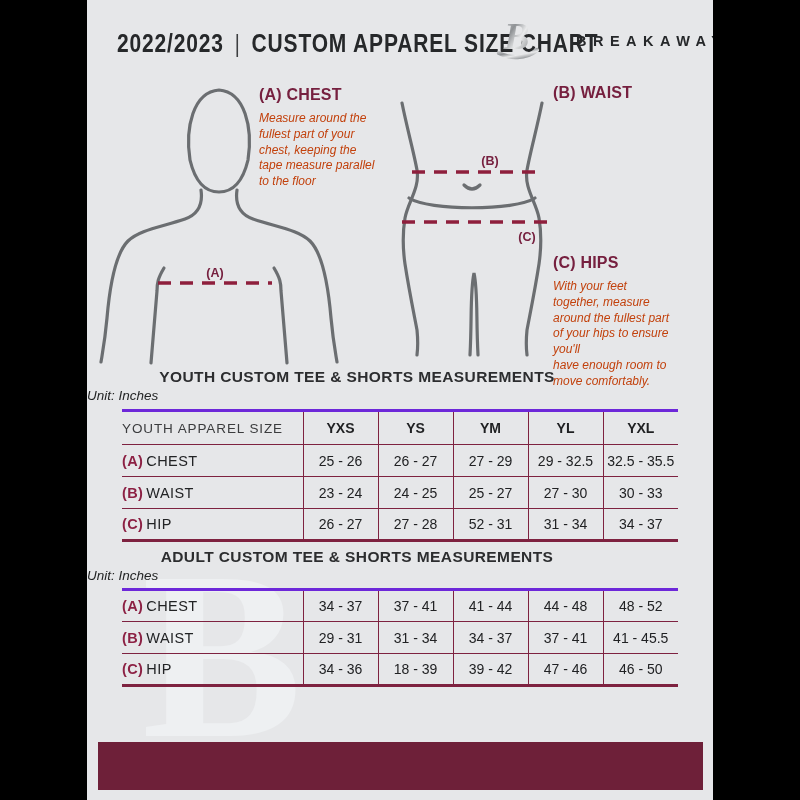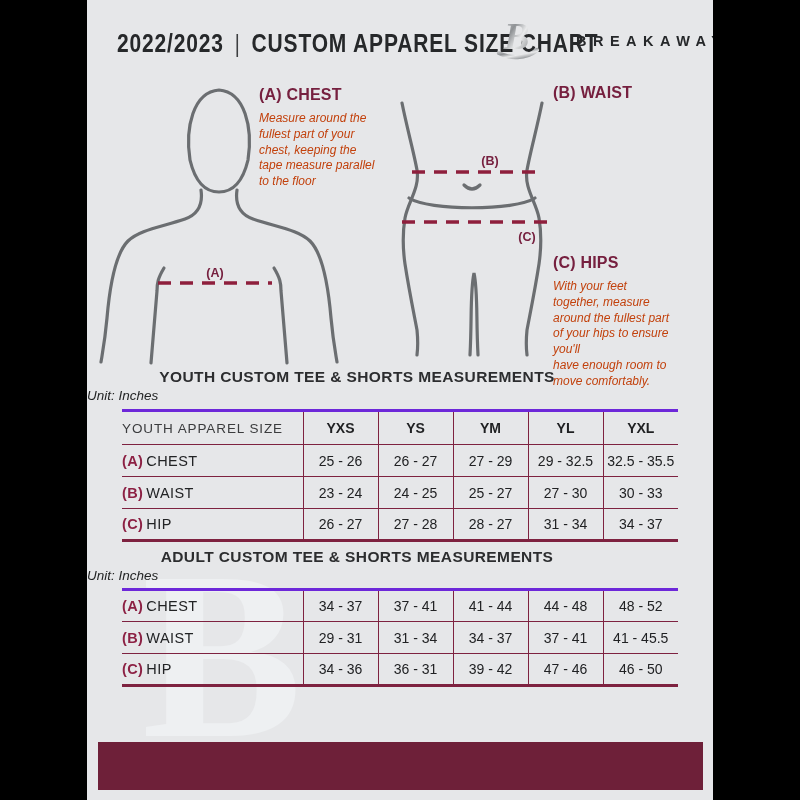--- a/index.html
+++ b/index.html
@@ -198,21 +198,21 @@
         <td class="cell">23 - 24</td>
         <td class="cell">24 - 25</td>
         <td class="cell">25 - 27</td>
         <td class="cell">27 - 30</td>
         <td class="cell">30 - 33</td>
       </tr>
       <tr class="data-row">
         <td class="row-label"><span class="row-prefix">(C)</span><span>HIP</span></td>
         <td class="cell">26 - 27</td>
         <td class="cell">27 - 28</td>
-        <td class="cell">28 - 27</td>
+        <td class="cell">52 - 31</td>
         <td class="cell">31 - 34</td>
         <td class="cell">34 - 37</td>
       </tr>
     </tbody>
       </table>
 
     <div class="section-title at-title">ADULT CUSTOM TEE &amp; SHORTS MEASUREMENTS</div>
     <div class="section-unit at-unit">Unit: Inches</div>
     <table class="sizes-table at-table">
       <colgroup>
@@ -236,21 +236,21 @@
         <td class="row-label"><span class="row-prefix">(B)</span><span>WAIST</span></td>
         <td class="cell">29 - 31</td>
         <td class="cell">31 - 34</td>
         <td class="cell">34 - 37</td>
         <td class="cell">37 - 41</td>
         <td class="cell">41 - 45.5</td>
       </tr>
       <tr class="data-row">
         <td class="row-label"><span class="row-prefix">(C)</span><span>HIP</span></td>
         <td class="cell">34 - 36</td>
-        <td class="cell">36 - 31</td>
+        <td class="cell">18 - 39</td>
         <td class="cell">39 - 42</td>
         <td class="cell">47 - 46</td>
         <td class="cell">46 - 50</td>
       </tr>
     </tbody>
       </table>
 
     <div class="footer-bar"></div>
   </div>
 </div>

